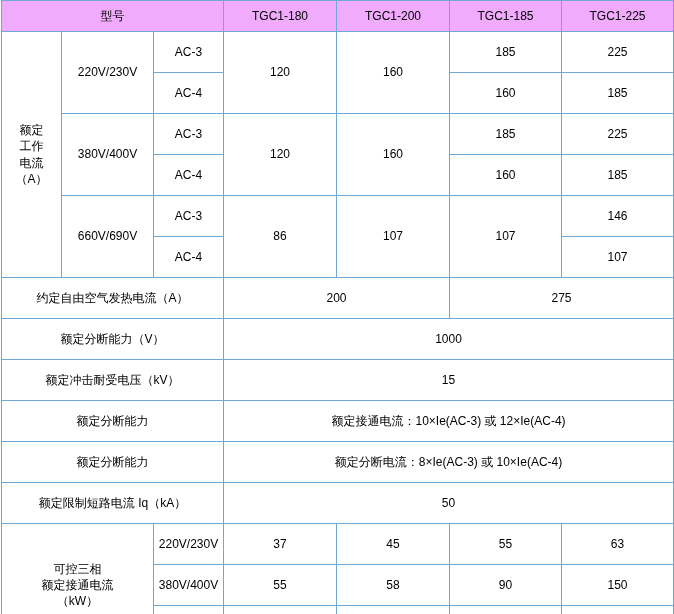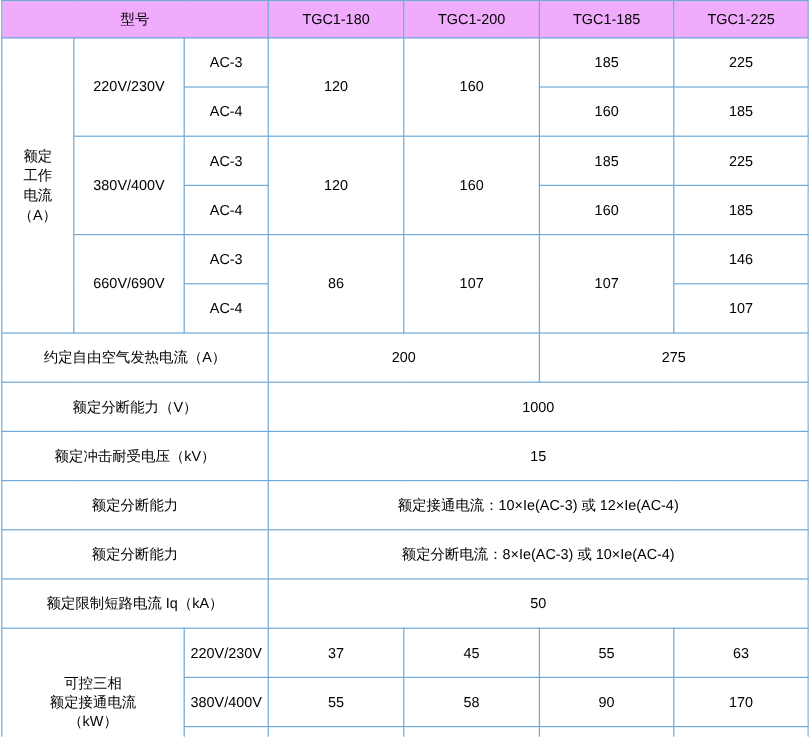--- a/index.html
+++ b/index.html
@@ -160,21 +160,21 @@
       <td>37</td>
       <td>45</td>
       <td>55</td>
       <td>63</td>
     </tr>
     <tr>
       <td class="r40">380V/400V</td>
       <td>55</td>
       <td>58</td>
       <td>90</td>
-      <td>170</td>
+      <td>150</td>
     </tr>
     <tr>
       <td class="r40">660V/690V</td>
       <td>80</td>
       <td>100</td>
       <td>100</td>
       <td>110</td>
     </tr>
 
   </tbody>

